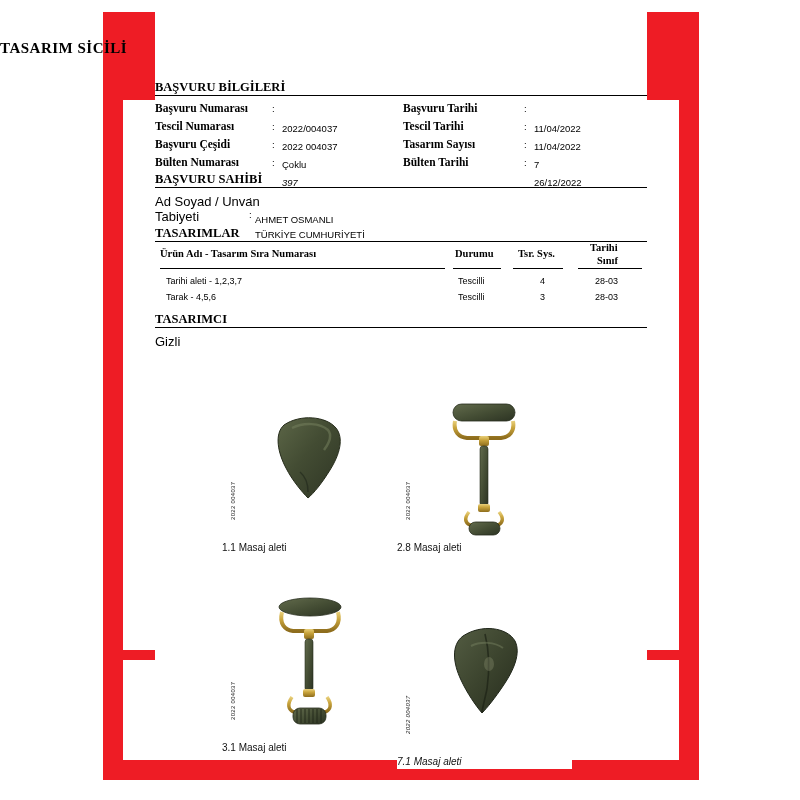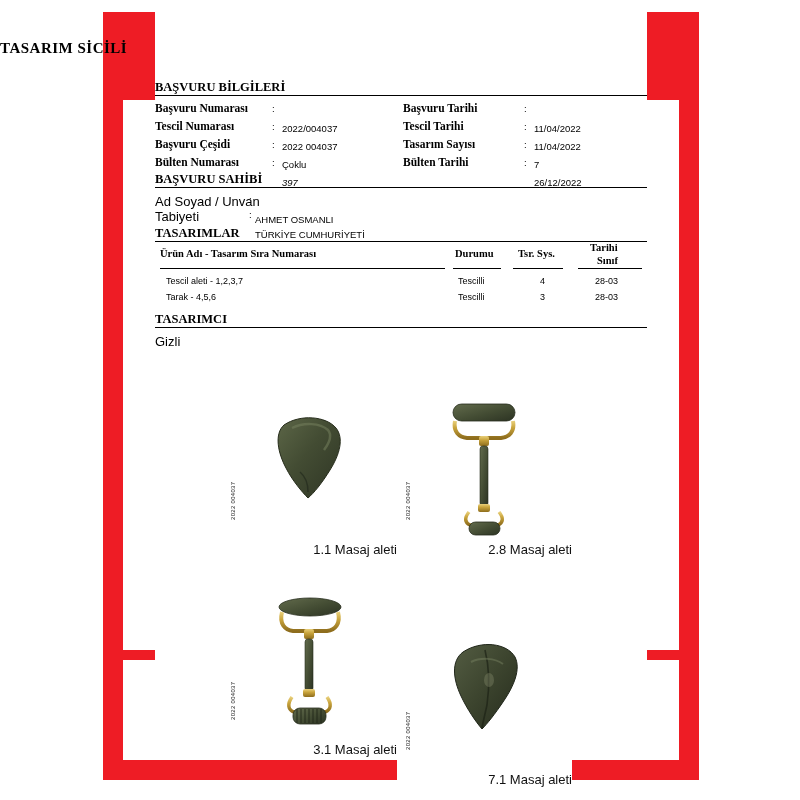--- a/index.html
+++ b/index.html
@@ -148,24 +148,24 @@
     font-size: 6px;
     color: #222;
     transform: rotate(-90deg);
     transform-origin: left top;
     white-space: nowrap;
     letter-spacing: 0.3px;
   }
   .fig-caption {
     position: absolute;
     font-family: "Liberation Sans", sans-serif;
-    font-size: 13px;
+    font-size: 10px;
     color: #111;
     white-space: nowrap;
-    text-align: right;
+    text-align: left;
   }
 </style>
 </head>
 <body>
 
 <div class="red-block" id="red-left-top"></div>
 <div class="red-block" id="red-left-mid"></div>
 <div class="red-block" id="red-left-bottom"></div>
 <div class="red-block" id="red-right-top"></div>
 <div class="red-block" id="red-right-mid"></div>
@@ -232,21 +232,21 @@
   <div class="tbl-head" style="left:455px; top:248px;">Durumu</div>
   <div class="tbl-head" style="left:518px; top:248px;">Tsr. Sys.</div>
   <div class="tbl-head" style="left:590px; top:242px;">Tarihi</div>
   <div class="tbl-head" style="left:597px; top:255px;">Sınıf</div>
 
   <div class="rule" style="left:160px; top:268px; width:285px;"></div>
   <div class="rule" style="left:453px; top:268px; width:48px;"></div>
   <div class="rule" style="left:513px; top:268px; width:50px;"></div>
   <div class="rule" style="left:578px; top:268px; width:64px;"></div>
 
-  <div class="tbl-cell" style="left:166px; top:276px;">Tescil aleti - 1,2,3,7</div>
+  <div class="tbl-cell" style="left:166px; top:276px;">Tarihi aleti - 1,2,3,7</div>
   <div class="tbl-cell" style="left:458px; top:276px;">Tescilli</div>
   <div class="tbl-cell" style="left:540px; top:276px;">4</div>
   <div class="tbl-cell" style="left:595px; top:276px;">28-03</div>
 
   <div class="tbl-cell" style="left:166px; top:292px;">Tarak - 4,5,6</div>
   <div class="tbl-cell" style="left:458px; top:292px;">Tescilli</div>
   <div class="tbl-cell" style="left:540px; top:292px;">3</div>
   <div class="tbl-cell" style="left:595px; top:292px;">28-03</div>
 
   <div class="section-head" style="left:155px; top:312px;text-align:right;">TASARIMCI</div>
@@ -333,21 +333,21 @@
       <line x1="87" y1="129" x2="87" y2="143"></line>
       <line x1="91" y1="129" x2="91" y2="143"></line>
       <line x1="95" y1="129" x2="95" y2="143"></line>
       <line x1="99" y1="129" x2="99" y2="143"></line>
     </g>
   </svg>
   <div class="fig-sidecode" style="left:8px; top:140px;">2022 004037</div>
   <div class="fig-caption" style="left:0; top:162px; width:175px;">3.1 Masaj aleti</div>
 </div>
 
-<div class="figure" style="left:397px; top:610px; width:175px; height:175px;">
+<div class="figure" style="left:397px; top:594px; width:175px; height:175px;font-style:italic;">
   <svg class="fig-img" viewBox="0 0 175 175">
     <rect x="0" y="0" width="175" height="175" fill="#ffffff"></rect>
     <defs>
       <linearGradient id="g4" x1="0" y1="0" x2="1" y2="1">
         <stop offset="0%" stop-color="#535c42"></stop>
         <stop offset="50%" stop-color="#3c442e"></stop>
         <stop offset="100%" stop-color="#262c1d"></stop>
       </linearGradient>
     </defs>
     <path d="M66 42 C84 30, 110 33, 118 47 C124 59, 117 76, 106 92 C98 104, 90 114, 85 119 C79 112, 70 99, 64 86 C56 69, 54 51, 66 42 Z" fill="url(#g4)" stroke="#20261a" stroke-width="1"></path>

